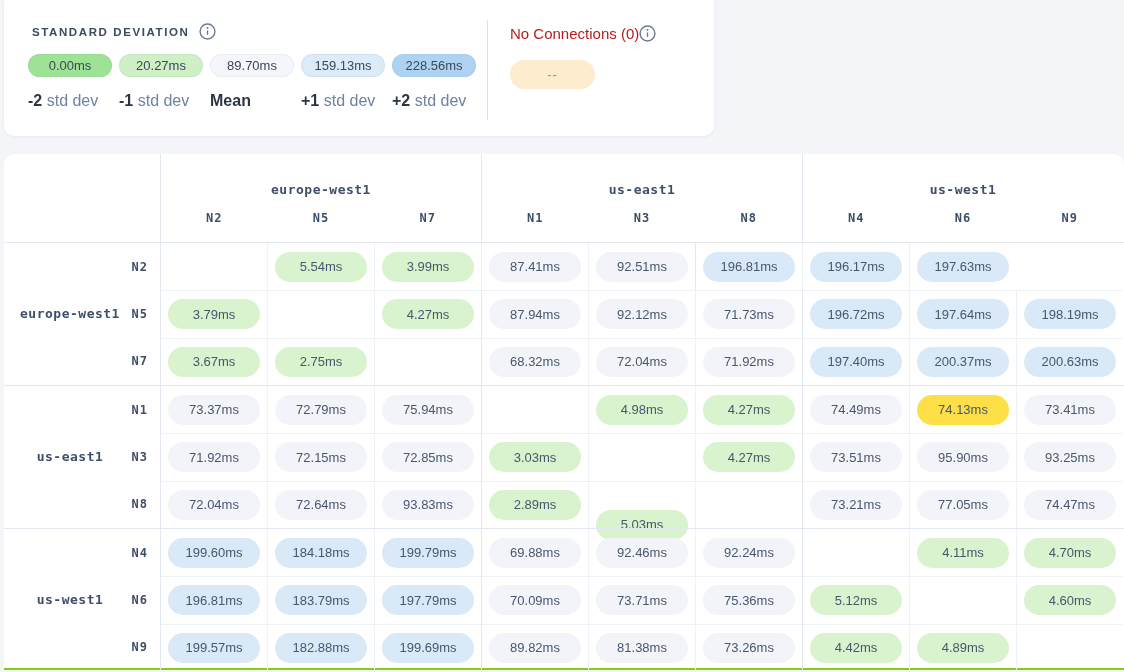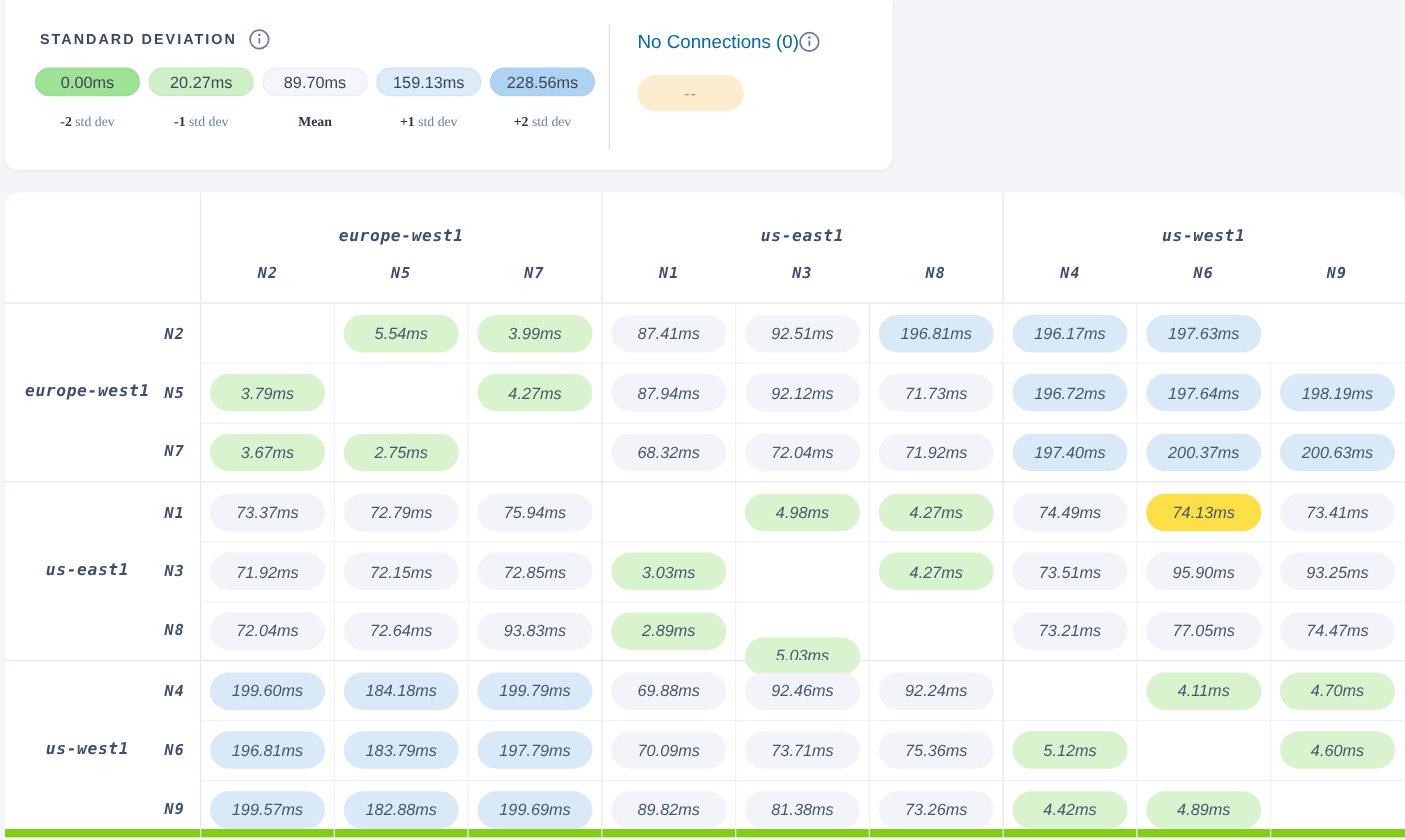--- a/index.html
+++ b/index.html
@@ -22,37 +22,36 @@
   .sd-title { font-size:11.5px; font-weight:bold; letter-spacing:1.6px; color:#3b4a5e; }
   .info-icon { display:inline-flex; width:17px; height:17px; }
   .pills-row { position:absolute; left:24px; top:54px; display:flex; gap:7px; }
   .legend-pill {
     min-width:84px; height:23px; border-radius:15px; padding:0 10px;
     display:flex; align-items:center; justify-content:center;
     font-size:13px; color:#3c4858;
     box-shadow: inset 0 0 0 1px rgba(140,155,185,0.10);
   }
   .labels-row { position:absolute; left:24px; top:92px; display:flex; gap:7px; }
-  .legend-label { width:84px; text-align:center; font-size:11px; color:#6f82a1; white-space:nowrap;font-family:Liberation Serif, serif; }
+  .legend-label { width:84px; text-align:left; font-size:16px; color:#6f82a1; white-space:nowrap; }
   .legend-label b { color:#2b3645; font-weight:bold; }
   .v-divider { position:absolute; left:483px; top:20px; width:1px; height:100px; background:#dbdfe6; }
   .nc { position:absolute; left:506px; top:25px; }
-  .nc-title-row { display:flex; align-items:center; font-size:15px; font-weight:500; color:#0369a1; }
+  .nc-title-row { display:flex; align-items:center; font-size:15px; font-weight:500; color:#b91c1c; }
   .nc-pill {
     margin-top:18px; width:85px; height:29px; border-radius:15px;
     display:flex; align-items:center; justify-content:center;
     font-size:13px; letter-spacing:1px; color:#8d939d;
   }
 
   
   .matrix {
     position:absolute; left:4px; top:154px; width:1120px; height:516px;
     background:#ffffff; border-radius:10px 10px 0 0;
-    border-bottom:7px solid #84cc16;
-    font-style:italic;
+    border-bottom:2px solid #84cc16;
   }
   .mono { font-family:"DejaVu Sans Mono", monospace; font-weight:bold; color:#3e4f69; }
   .mheader { display:flex; padding-left:156px; height:89px; border-bottom:1px solid #e3e7ef; }
   .hgroup { width:321px; border-left:1px solid #e3e7ef; display:flex; flex-direction:column; }
   .hregion { margin-top:28px; text-align:center; font-size:13px; letter-spacing:.5px; }
   .hnodes { display:flex; margin-top:14px; }
   .hnode { width:107px; text-align:center; font-size:12px; letter-spacing:1px; }
 
   .row-group { position:relative; }
   .row-group + .row-group { border-top:1px solid #e3e7ef; }

